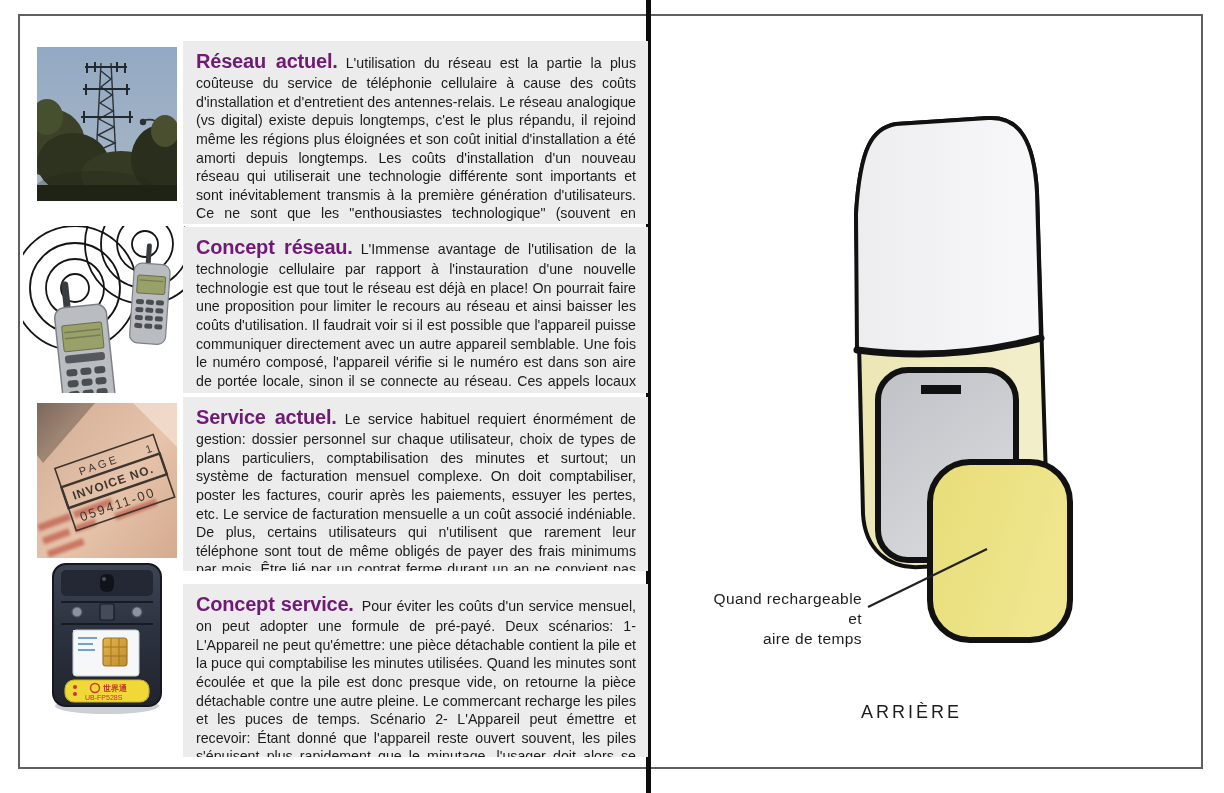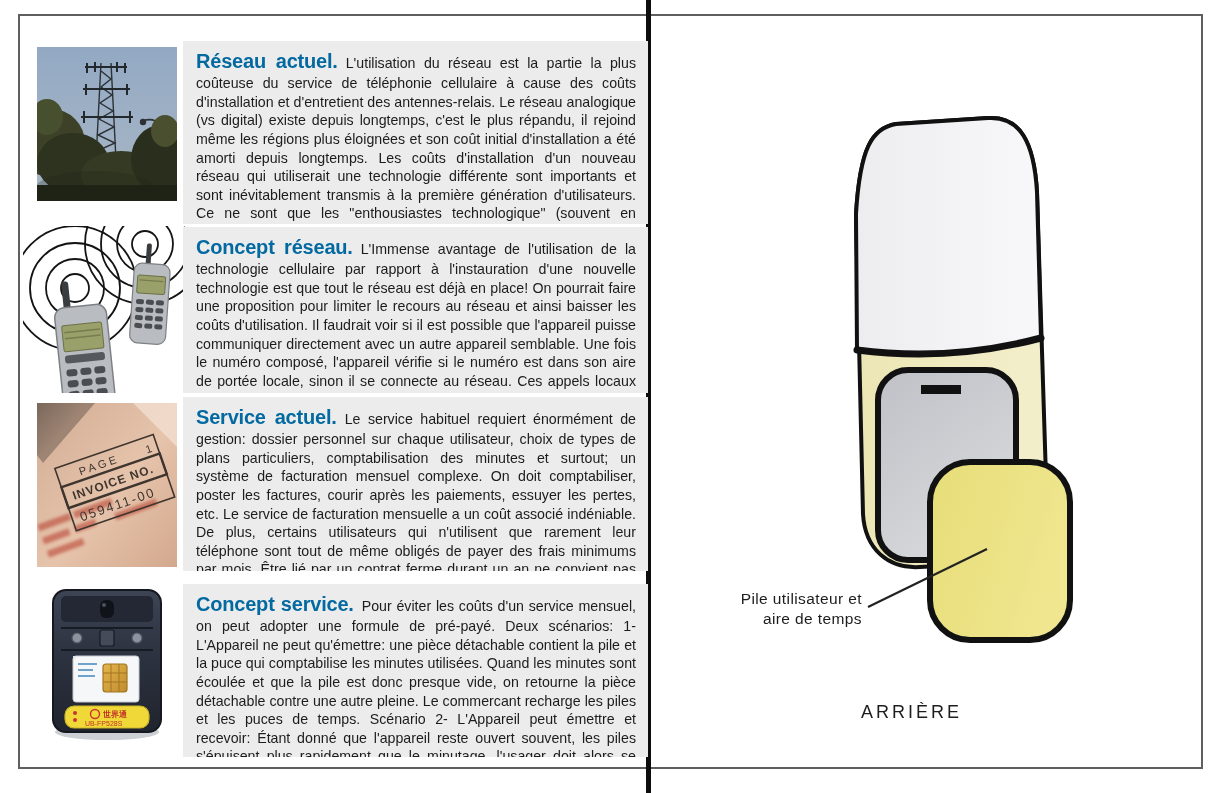--- a/index.html
+++ b/index.html
@@ -15,21 +15,21 @@
     position:absolute;left:646px;top:0;width:5px;height:793px;background:#0d0d0d;
   }
   .photo{position:absolute;overflow:hidden;background:#fff;}
   .photo svg{display:block;}
   .panel{
     position:absolute;background:#ececec;box-sizing:border-box;
     padding:7px 12px 6px 13px;color:#1c1c1c;
     font-size:14.2px;line-height:1.31;text-align:justify;overflow:hidden;
   }
   .panel .heading{
-    font-size:20px;font-weight:700;color:#0369a1;letter-spacing:-0.2px;
+    font-size:20px;font-weight:700;color:#701a75;letter-spacing:-0.2px;
     margin-right:8px;
   }
   .callout-label{
     position:absolute;left:700px;top:589px;width:162px;text-align:right;
     font-size:15.5px;line-height:1.3;color:#1d1d1d;letter-spacing:0.4px;
   }
   .view-caption{
     position:absolute;left:861px;top:702px;font-size:18px;letter-spacing:3px;
     color:#1d1d1d;
   }
@@ -197,21 +197,21 @@
           <text x="38" y="105" font-size="13" letter-spacing="2">059411-00</text>
         </g>
       </g>
     </svg>
   </div>
 
   <div class="panel" style="left:183px;top:397px;width:465px;height:174px;">
     <p style="margin:0;"><span class="heading">Service actuel.</span><span>Le service habituel requiert énormément de gestion: dossier personnel sur chaque utilisateur, choix de types de plans particuliers, comptabilisation des minutes et surtout; un système de facturation mensuel complexe. On doit comptabiliser, poster les factures, courir après les paiements, essuyer les pertes, etc.  Le service de facturation mensuelle a un coût associé indéniable. De plus, certains utilisateurs qui n'utilisent que rarement leur téléphone sont tout de même obligés de payer des frais minimums par mois. Être lié par un contrat ferme durant un an ne convient pas au contexte Latin ou les emplois sont instables.</span></p>
   </div>
 
-  <div class="photo" style="left:37px;top:584px;width:140px;height:159px;">
+  <div class="photo" style="left:37px;top:558px;width:140px;height:159px;">
     <svg width="140" height="159" viewBox="0 0 140 159">
       <defs>
         <linearGradient id="dev" x1="0" y1="0" x2="0" y2="1">
           <stop offset="0" stop-color="#3d4454"></stop>
             <stop offset="0.5" stop-color="#2b313e"></stop>
             <stop offset="1" stop-color="#20242e"></stop>
         </linearGradient>
         <linearGradient id="chip" x1="0" y1="0" x2="1" y2="1">
           <stop offset="0" stop-color="#e4b44e"></stop>
             <stop offset="1" stop-color="#c08d2e"></stop>
@@ -304,19 +304,19 @@
 
     <rect x="228" y="356" width="138" height="190" rx="30" fill="url(#recess)" stroke="#111111" stroke-width="6"></rect>
     <rect x="271" y="371" width="40" height="9" fill="#111111"></rect>
 
     <rect x="280" y="448" width="140" height="178" rx="40" fill="url(#pack)" stroke="#111111" stroke-width="6"></rect>
 
     <line x1="218" y1="593" x2="337" y2="535" stroke="#222222" stroke-width="2.2"></line>
   </svg>
 
   <div class="callout-label">
-    <div>Pile utilisateur et</div>
+    <div>Quand rechargeable et</div>
     <div>aire de temps</div>
   </div>
 
   <div class="view-caption">ARRIÈRE</div>
 
 </div>
 
 </body></html>

